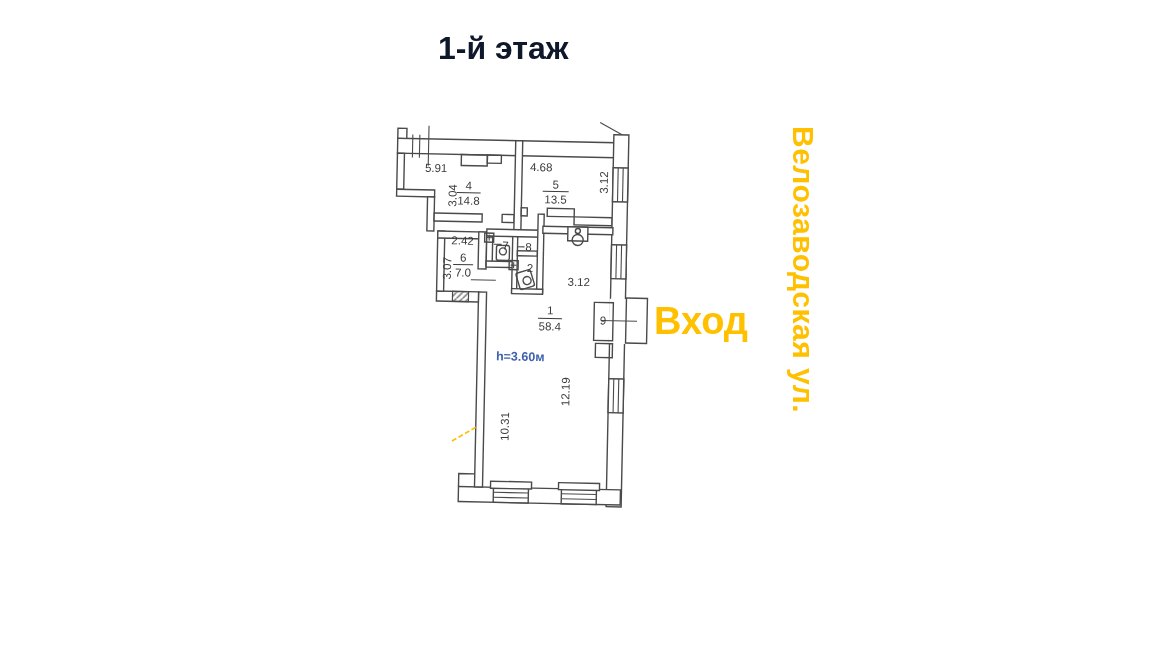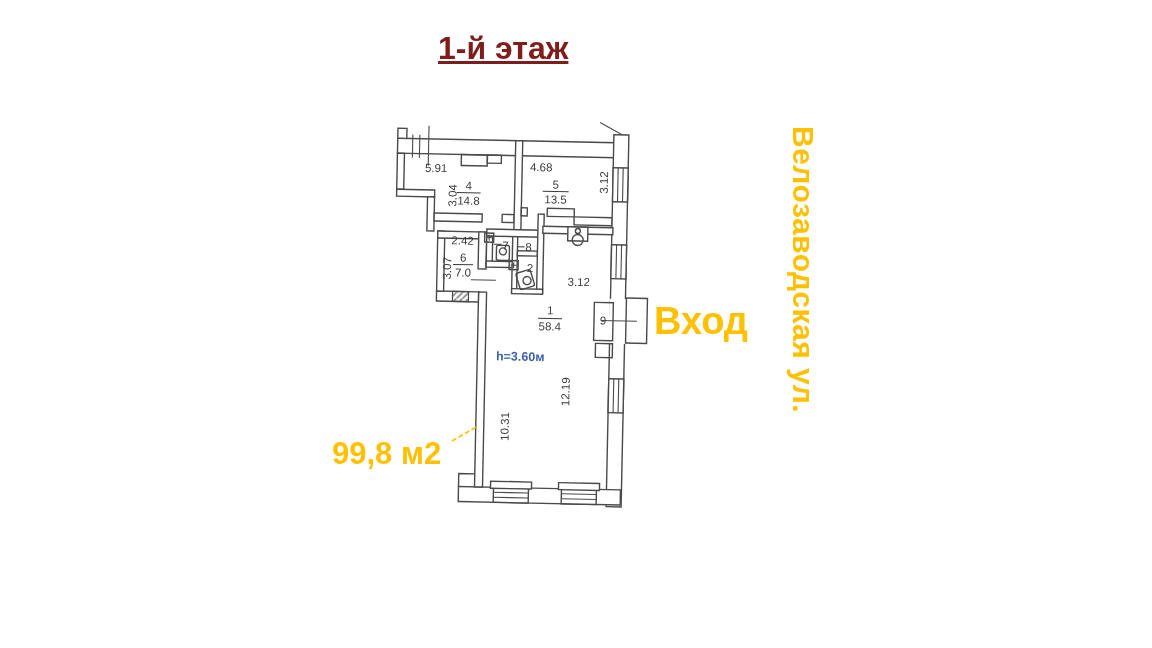--- a/index.html
+++ b/index.html
@@ -199,18 +199,17 @@
         <text class="plan-label" x="567" y="395" transform="rotate(-90 567 391)">12.19</text>
         <text class="plan-label" x="507" y="431" transform="rotate(-90 507 427)">10.31</text>
 
         <text x="521" y="361" style="font-size:12.5px;font-weight:bold;" fill="#3E62AD">h=3.60м</text>
       </g>
     </g>
 
     <line x1="452" y1="441" x2="478" y2="426" stroke="#FFC000" stroke-width="1.6" stroke-dasharray="5,2.5"></line>
   </svg>
 
-  <div class="overlay-label title-label accent" style="color: #7f1d1d; text-decoration: underline;">1-й этаж</div>
+  <div class="overlay-label title-label accent" style="color: #0f172a;">1-й этаж</div>
   <div class="overlay-label street-label accent" style="color: rgb(255, 192, 0);">Велозаводская ул.</div>
   <div class="overlay-label entrance-label accent" style="color: rgb(255, 192, 0);">Вход</div>
-  <div class="overlay-label area-label accent" style="color: rgb(255, 192, 0);">99,8 м2</div>
 
 </div>
 
 </body></html>

